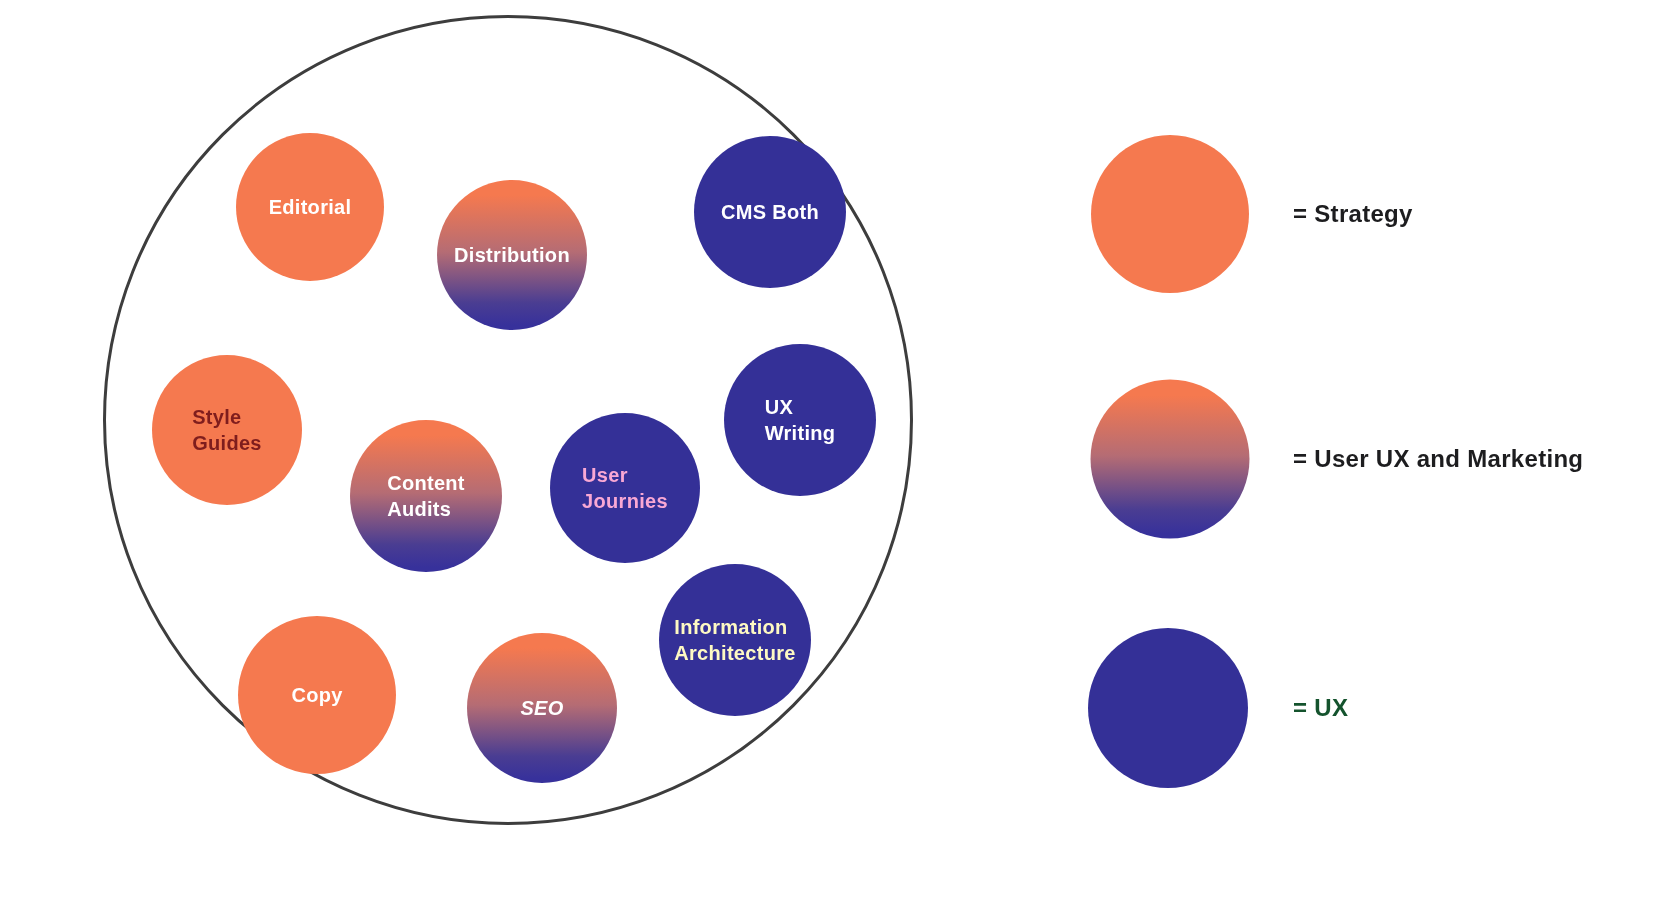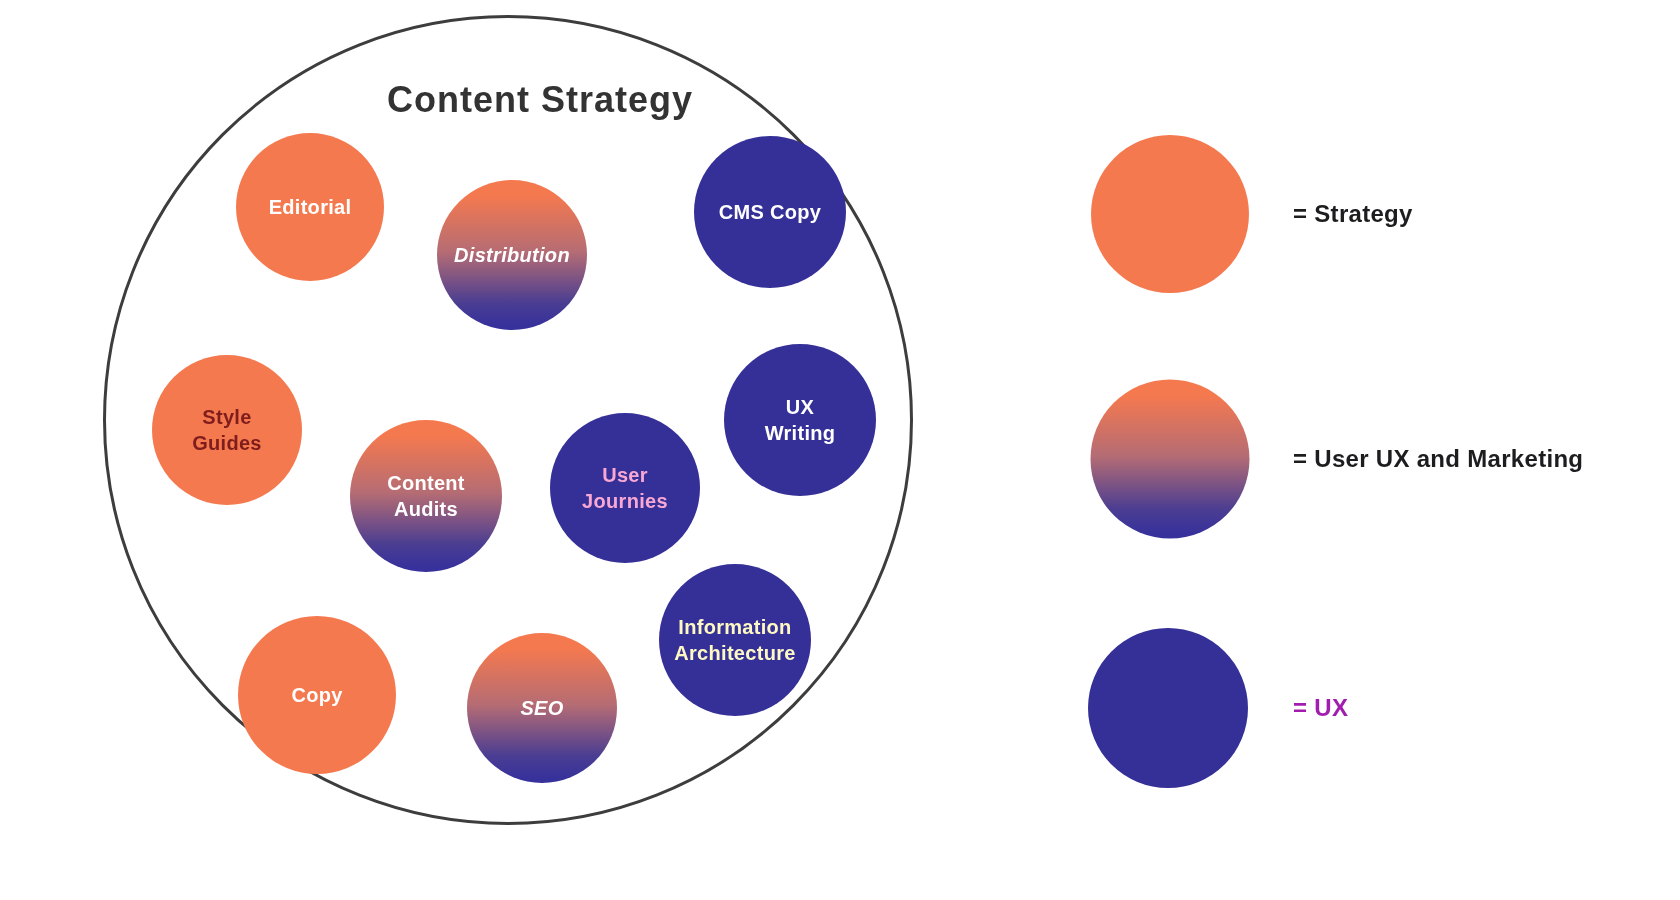--- a/index.html
+++ b/index.html
@@ -28,21 +28,20 @@
     color:#333333;
     white-space:nowrap;
   }
   .bubble{
     position:absolute;
     border-radius:50%;
     transform:translate(-50%,-50%);
     display:flex;
     align-items:center;
     justify-content:center;
-    text-align:center;
     color:#ffffff;
     font-weight:700;
     font-size:20px;
     line-height:1.3;
     white-space:pre-line;
     letter-spacing:0.3px;
   }
   .cat-marketing{background:var(--c-marketing);}
   .cat-ux{background:var(--c-ux);}
   .cat-both{
@@ -65,39 +64,38 @@
     color:#1d1d1f;
     white-space:nowrap;
     letter-spacing:0.3px;
   }
 </style>
 </head>
 <body style="--c-marketing: #F5794F; --c-ux: #343097; --c-grad-top: #F5794F; --c-grad-bottom: #37319B;">
 
 <div id="stage">
   <div class="big-circle" id="outer-circle" style="left: 103px; top: 15px; width: 810px; height: 810px; border-color: rgb(61, 61, 61);"></div>
-  <div class="diagram-title" id="diagram-title" style="left: 540px; top: 100px;">Content Strategy</div>
   <div id="bubbles">
       <div class="bubble cat-marketing" style="left: 310px; top: 207px; width: 148px; height: 148px;"><span style="color: rgb(255, 255, 255);">Editorial</span></div>
-      <div class="bubble cat-both" style="left: 512px; top: 255px; width: 150px; height: 150px;"><span style="color: rgb(255, 255, 255); font-style: italic;">Distribution</span></div>
-      <div class="bubble cat-ux" style="left: 770px; top: 212px; width: 152px; height: 152px;"><span style="color: rgb(255, 255, 255);">CMS Copy</span></div>
+      <div class="bubble cat-both" style="left: 512px; top: 255px; width: 150px; height: 150px;"><span style="color: rgb(255, 255, 255);">Distribution</span></div>
+      <div class="bubble cat-ux" style="left: 770px; top: 212px; width: 152px; height: 152px;"><span style="color: rgb(255, 255, 255);">CMS Both</span></div>
       <div class="bubble cat-marketing" style="left: 227px; top: 430px; width: 150px; height: 150px;"><span style="color: #7f1d1d;">Style
 Guides</span></div>
       <div class="bubble cat-both" style="left: 426px; top: 496px; width: 152px; height: 152px;"><span style="color: rgb(255, 255, 255);">Content
 Audits</span></div>
       <div class="bubble cat-ux" style="left: 625px; top: 488px; width: 150px; height: 150px;"><span style="color: #f9a8d4;">User
 Journies</span></div>
       <div class="bubble cat-ux" style="left: 800px; top: 420px; width: 152px; height: 152px;"><span style="color: rgb(255, 255, 255);">UX
 Writing</span></div>
       <div class="bubble cat-marketing" style="left: 317px; top: 695px; width: 158px; height: 158px;"><span style="color: rgb(255, 255, 255);">Copy</span></div>
       <div class="bubble cat-both" style="left: 542px; top: 708px; width: 150px; height: 150px; font-style: italic;"><span style="color: rgb(255, 255, 255);">SEO</span></div>
       <div class="bubble cat-ux" style="left: 735px; top: 640px; width: 152px; height: 152px;"><span style="color: #fef9c3;">Information
 Architecture</span></div>
     </div>
   <div id="legend">
       <div class="legend-swatch cat-marketing" style="left: 1170px; top: 214px; width: 158px; height: 158px;"></div>
       <div class="legend-label" style="left: 1293px; top: 214px; color: rgb(29, 29, 31);">= Strategy</div>
       <div class="legend-swatch cat-both" style="left: 1170px; top: 459px; width: 159px; height: 159px;"></div>
       <div class="legend-label" style="left: 1293px; top: 459px; color: rgb(29, 29, 31);">= User UX and Marketing</div>
       <div class="legend-swatch cat-ux" style="left: 1168px; top: 708px; width: 160px; height: 160px;"></div>
-      <div class="legend-label" style="left: 1293px; top: 708px; color: #a21caf;">= UX</div>
+      <div class="legend-label" style="left: 1293px; top: 708px; color: #14532d;">= UX</div>
     </div>
 </div>
 
 </body></html>

